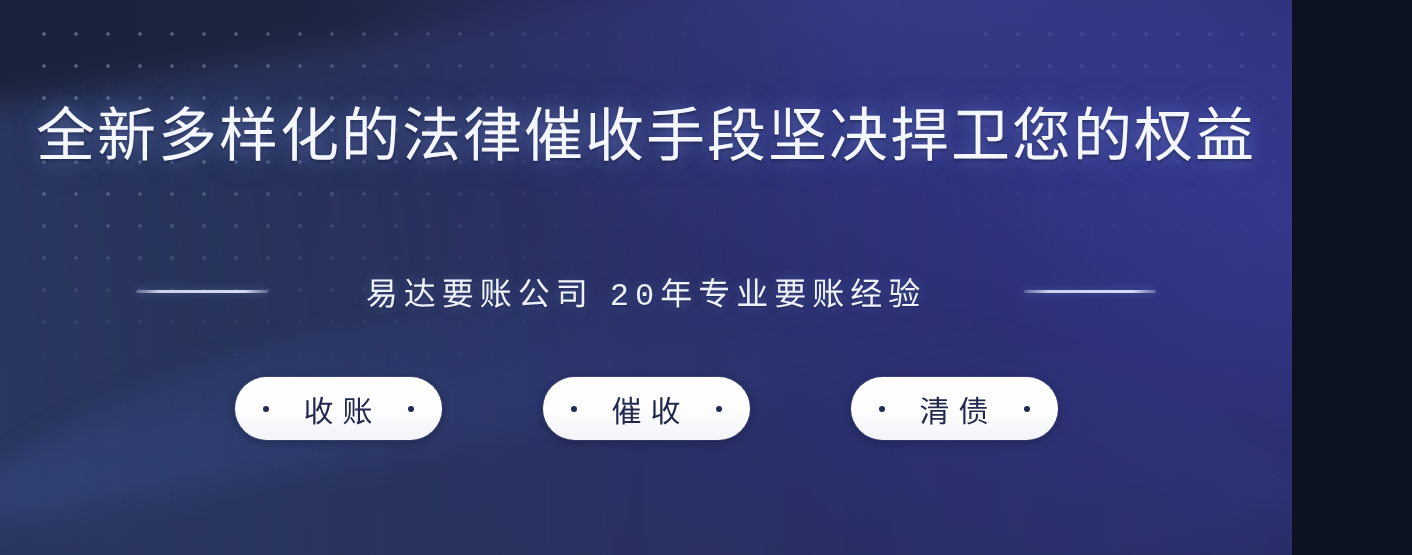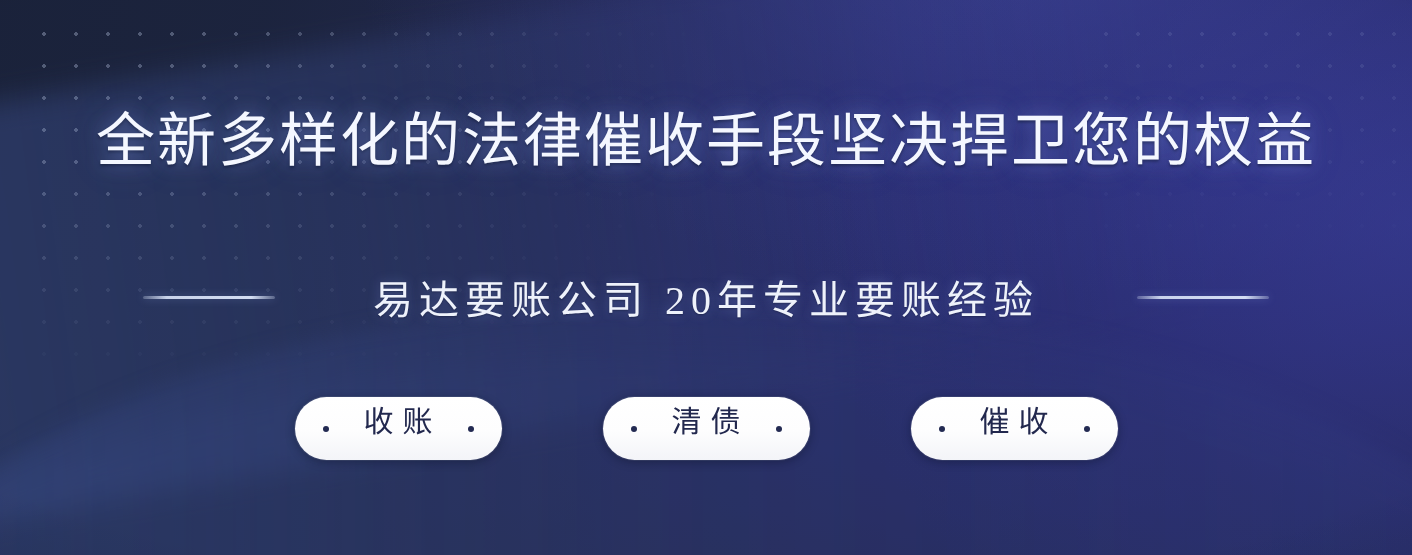--- a/index.html
+++ b/index.html
@@ -4,24 +4,24 @@
 <title>Banner</title>
 <style>
   html, body {
     margin: 0;
     padding: 0;
     background: #0d1220;
   }
 
   .banner {
     position: relative;
-    width: 1412px;
+    width: 1292px;
     height: 555px;
     overflow: hidden;
-    font-family: Liberation Serif, serif;
+    font-family: Liberation Mono, monospace;
     background: #a21caf;
   }
 
   
 
   .bg-base {
     position: absolute;
     inset: 0;
     background:
       radial-gradient(120% 150% at 88% 30%, #2e3180 0%, #2a2d72 22%, #262a60 42%, #222848 65%, #1f2440 100%);
@@ -167,21 +167,21 @@
   .divider {
     width: 132px;
     height: 3px;
     background: linear-gradient(90deg, rgba(196,208,235,0.30) 0%, rgba(214,224,246,0.92) 18%,
                                         rgba(220,230,250,0.95) 82%, rgba(196,208,235,0.32) 100%);
     border-radius: 2px;
     box-shadow: 0 0 8px rgba(160,185,255,0.30);
   }
 
   .subtitle {
-    font-size: 40px;
+    font-size: 32px;
     color: #eef2fb;
     letter-spacing: 6px;
     white-space: nowrap;
     text-shadow: 0 0 12px rgba(150,175,255,0.30), 0 1px 2px rgba(8,12,32,0.45);
   }
 
   .subtitle .gap {
     display: inline-block;
     width: 16px;
   }
@@ -196,23 +196,23 @@
     gap: 101px;
   }
 
   .pill {
     position: relative;
     width: 207px;
     height: 63px;
     border-radius: 34px;
     background: linear-gradient(180deg, #ffffff 0%, #fdfdfe 55%, #f3f4f8 100%);
     display: flex;
+    align-items: center;
     justify-content: center;
     box-shadow: 0 2px 10px rgba(8,12,32,0.38), 0 0 0 1px rgba(255,255,255,0.10);
-    margin-top: 20px;
   }
 
   .pill-label {
     font-size: 30px;
     color: #22284e;
     letter-spacing: 9px;
     text-indent: 9px;
     white-space: nowrap;
   }
 
@@ -261,26 +261,26 @@
 
       <div class="pill">
         <span class="dot left"></span>
         <span class="pill-label">收账</span>
         <span class="dot right"></span>
       </div>
 
 
       <div class="pill">
         <span class="dot left"></span>
+        <span class="pill-label">催收</span>
+        <span class="dot right"></span>
+      </div>
+
+      <div class="pill">
+        <span class="dot left"></span>
         <span class="pill-label">清债</span>
         <span class="dot right"></span>
       </div>
 
-      <div class="pill">
-        <span class="dot left"></span>
-        <span class="pill-label">催收</span>
-        <span class="dot right"></span>
-      </div>
-
     </div>
 
   </div>
 </div>
 
 </body></html>

